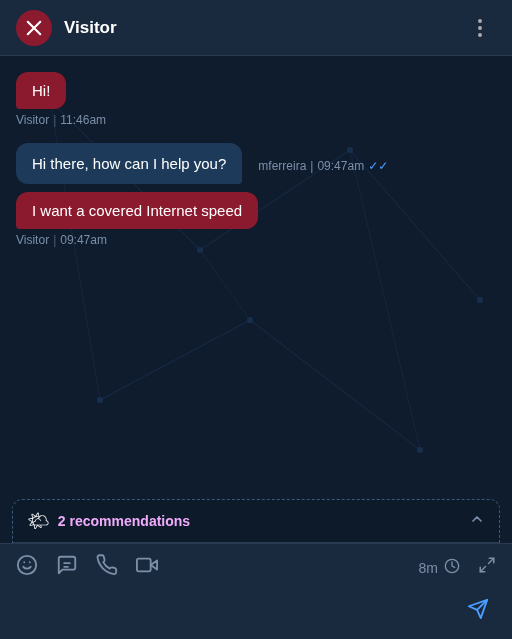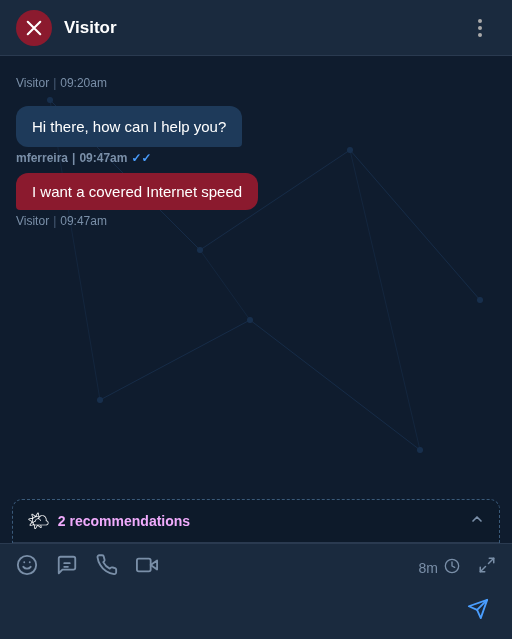--- a/index.html
+++ b/index.html
@@ -96,43 +96,42 @@
       align-items: center;
       gap: 4px;
     }
     .meta .sep {
       color: #4a5f78;
     }
 
     
     .agent-bubble-wrap {
       display: flex;
-      flex-direction: column;
-      align-items: flex-start;
+      align-items: center;
       margin: 16px 0 4px 0;
+      gap: 16px;
     }
     .agent-bubble {
       display: inline-block;
       background: #1e3a5a;
       color: #fff;
       border-radius: 12px 12px 4px 12px;
       padding: 12px 16px;
       font-size: 15px;
       max-width: 75%;
     }
     .agent-meta {
       font-size: 12px;
       color: #7a8fa8;
       margin-top: 4px;
       text-align: right;
       display: flex;
       align-items: center;
       gap: 4px;
       justify-content: flex-end;
-      font-weight: bold;
     }
     .check-marks {
       color: #4a9eff;
       font-size: 12px;
     }
 
     
     .recommendations-panel {
       position: relative;
       z-index: 1;
@@ -309,24 +308,27 @@
   <div class="header-menu-btn">
     <div class="dot"></div>
     <div class="dot"></div>
     <div class="dot"></div>
   </div>
 </div>
 
 <div class="chat-area">
 
   <div>
+    <div class="visitor-bubble">
+      <span>Hi!</span>
+    </div>
     <div class="meta">
       <span>Visitor</span>
       <span class="sep">|</span>
-      <span>09:20am</span>
+      <span>11:46am</span>
     </div>
   </div>
 
   <div class="agent-bubble-wrap">
     <div class="agent-bubble">
       <span>Hi there, how can I help you?</span>
     </div>
     <div class="agent-meta">
       <span>mferreira</span>
       <span class="sep">|</span>

